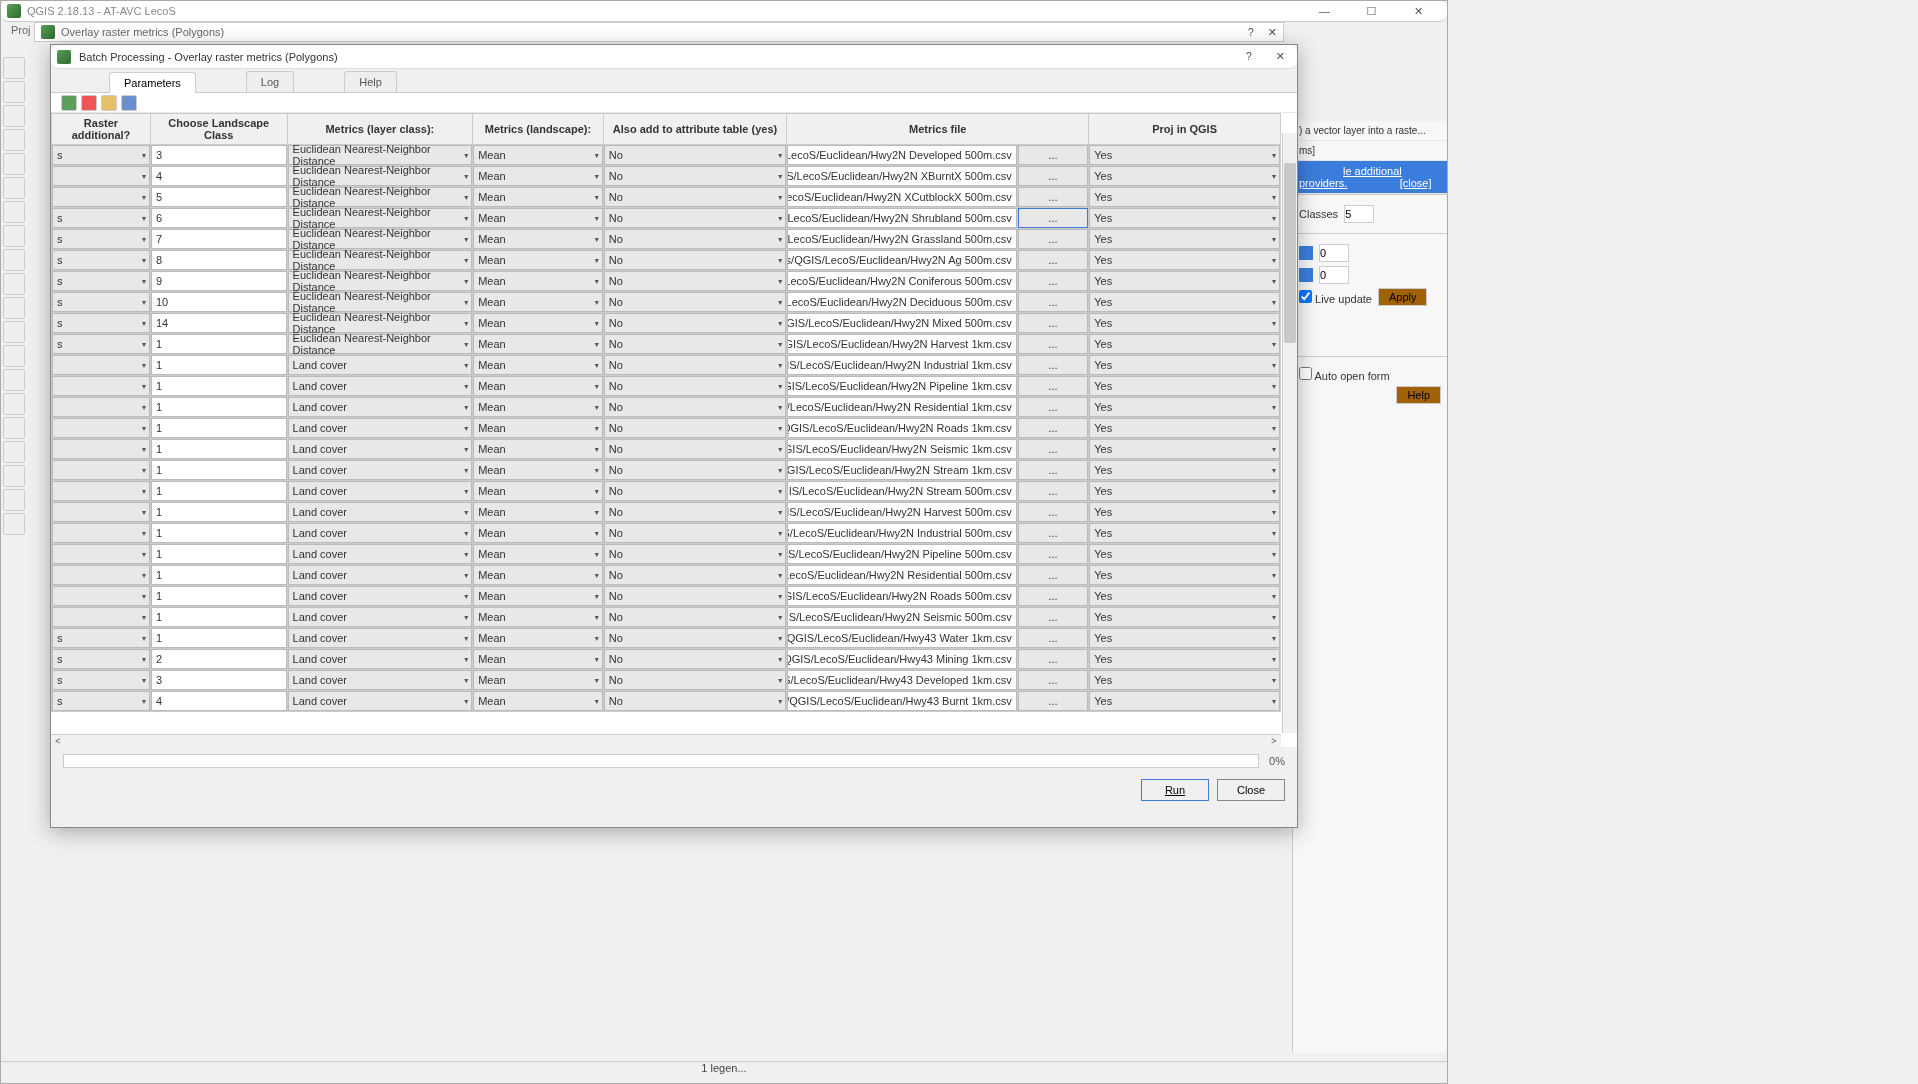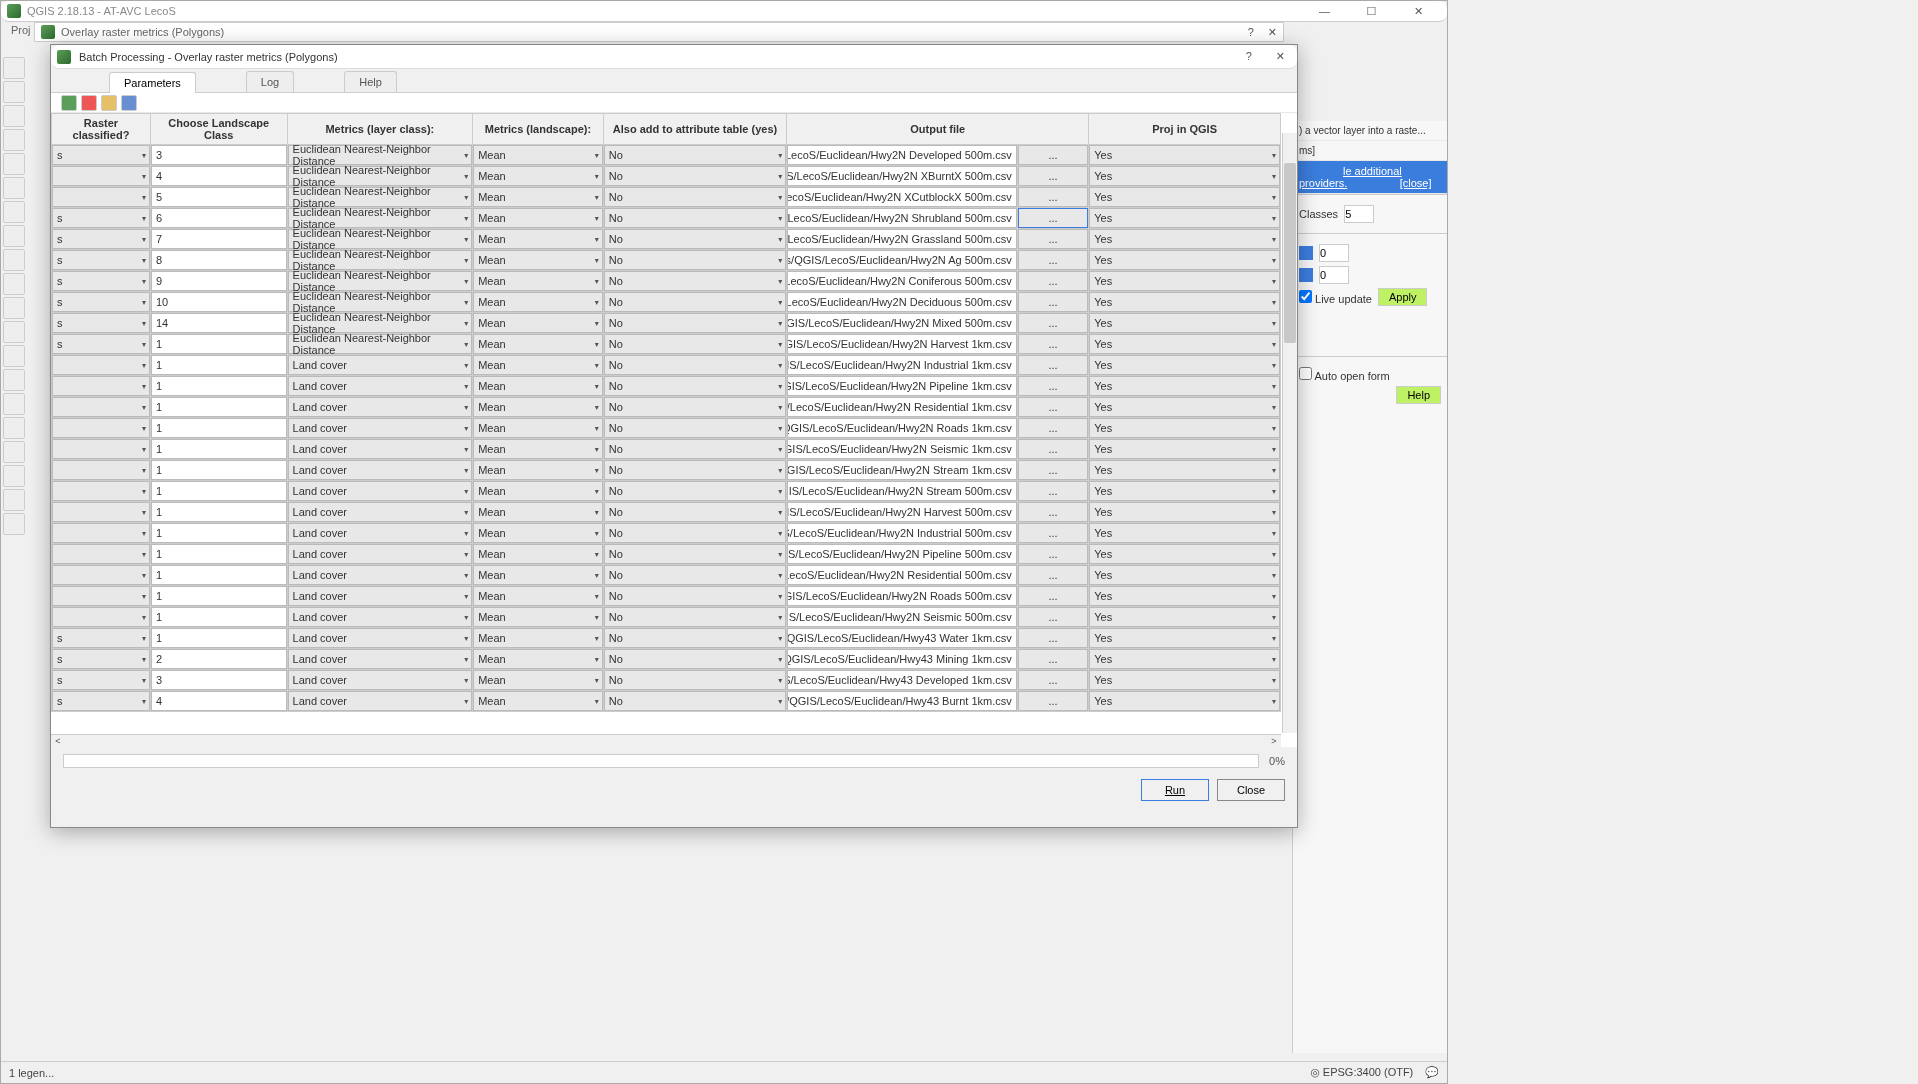--- a/index.html
+++ b/index.html
@@ -11,21 +11,21 @@
 .main-title .qicon { width: 14px; height: 14px; background: linear-gradient(135deg,#5a9e5a,#2d6b2d); border-radius: 2px; margin-right: 6px; }
 .win-controls { margin-left: auto; display: flex; gap: 2px; }
 .win-controls div { width: 45px; height: 20px; display: flex; align-items: center; justify-content: center; color: #555; }
 .main-menu { height: 22px; padding: 2px 10px; color: #666; }
 .left-toolbar { position: absolute; left: 2px; top: 56px; width: 26px; display: flex; flex-direction: column; gap: 2px; }
 .left-toolbar .tbtn { width: 22px; height: 22px; background: #eee; border: 1px solid #ccc; border-radius: 2px; }
 .right-panel { position: absolute; right: 0; top: 120px; width: 155px; bottom: 30px; background: #f7f7f7; border-left: 1px solid #ccc; }
 .right-panel .pline { padding: 4px 6px; border-bottom: 1px solid #e8e8e8; font-size: 10px; }
 .right-panel .link { color: #0066cc; text-decoration: underline; cursor: pointer; margin-left: 44px; }
 .right-panel .provider { background: #3b7ddd; color: #fff; }
-.status-bar { position: absolute; bottom: 0; left: 0; right: 0; height: 22px; background: #f0f0f0; border-top: 1px solid #ccc; display: flex; align-items: center; padding: 0 8px; gap: 12px; color: #444; }
+.status-bar { position: absolute; bottom: 0; left: 0; right: 0; height: 22px; background: #f0f0f0; border-top: 1px solid #ccc; display: flex; align-items: center; padding: 0 8px; gap: 12px; color: #444; flex-direction: column; }
 
 
 .overlay-mid { position: absolute; left: 34px; top: 22px; width: 1250px; height: 20px; background: #fff; border: 1px solid #ccc; display: flex; align-items: center; padding: 0 6px; color: #666; }
 .overlay-mid .qicon { width: 14px; height: 14px; background: linear-gradient(135deg,#5a9e5a,#2d6b2d); border-radius: 2px; margin-right: 6px; }
 
 
 .batch-dlg { position: absolute; left: 50px; top: 44px; width: 1248px; height: 784px; background: #f0f0f0; border: 1px solid #888; box-shadow: 0 4px 20px rgba(0,0,0,.3); }
 .batch-title { height: 24px; background: #fff; border-bottom: 1px solid #ddd; display: flex; align-items: center; padding: 0 6px; border-radius: 8px; }
 .batch-title .qicon { width: 14px; height: 14px; background: linear-gradient(135deg,#5a9e5a,#2d6b2d); border-radius: 2px; margin-right: 8px; }
 .batch-title .wctl { margin-left: auto; display: flex; gap: 12px; color: #555; }
@@ -71,21 +71,21 @@
 
 
 .top-right-tools { position: absolute; right: 10px; top: 125px; display: flex; gap: 4px; align-items: center; }
 .top-right-tools .tb { width: 22px; height: 22px; border: 1px solid #ccc; background: #eee; }
 .top-right-tools input { width: 30px; height: 18px; border: 1px solid #ccc; padding: 0 2px; }
 
 .rp-section { border-top: 1px solid #ccc; padding: 6px; }
 .rp-row { display: flex; align-items: center; gap: 6px; margin: 4px 0; }
 .rp-row input[type=text] { width: 30px; border: 1px solid #ccc; height: 18px; }
 .color-swatch { width: 14px; height: 14px; background: #3b7ddd; }
-.rp-btn { border: 1px solid #ccc; padding: 2px 10px; background: #bef264; cursor: pointer; }
+.rp-btn { border: 1px solid #ccc; padding: 2px 10px; background: #a16207; cursor: pointer; }
 </style>
 </head>
 <body>
 
 <div class="main-window">
   <div class="main-title">
     <div class="qicon"></div>
     <span>QGIS 2.18.13 - AT-AVC LecoS</span>
     <div class="win-controls">
       <div>—</div>
@@ -212,26 +212,26 @@
             <col style="width: 134px;">
             <col style="width: 182px;">
             <col style="width: 128px;">
             <col style="width: 180px;">
             <col style="width: 226px;">
             <col style="width: 70px;">
             <col style="width: 188px;">
           </colgroup>
         <thead>
             <tr id="hdr-row">
-              <th>Raster classified?</th>
+              <th>Raster additional?</th>
               <th>Choose Landscape Class</th>
               <th>Metrics (layer class):</th>
               <th>Metrics (landscape):</th>
               <th>Also add to attribute table (yes)</th>
-              <th colspan="2">Output file</th>
+              <th colspan="2">Metrics file</th>
               <th>Proj in QGIS</th>
             </tr>
           </thead>
         <tbody id="batch-body">
             <tr>
               <td>
                 <div class="cel dd">s</div>
               </td>
               <td>
                 <div class="cel num">3</div>

